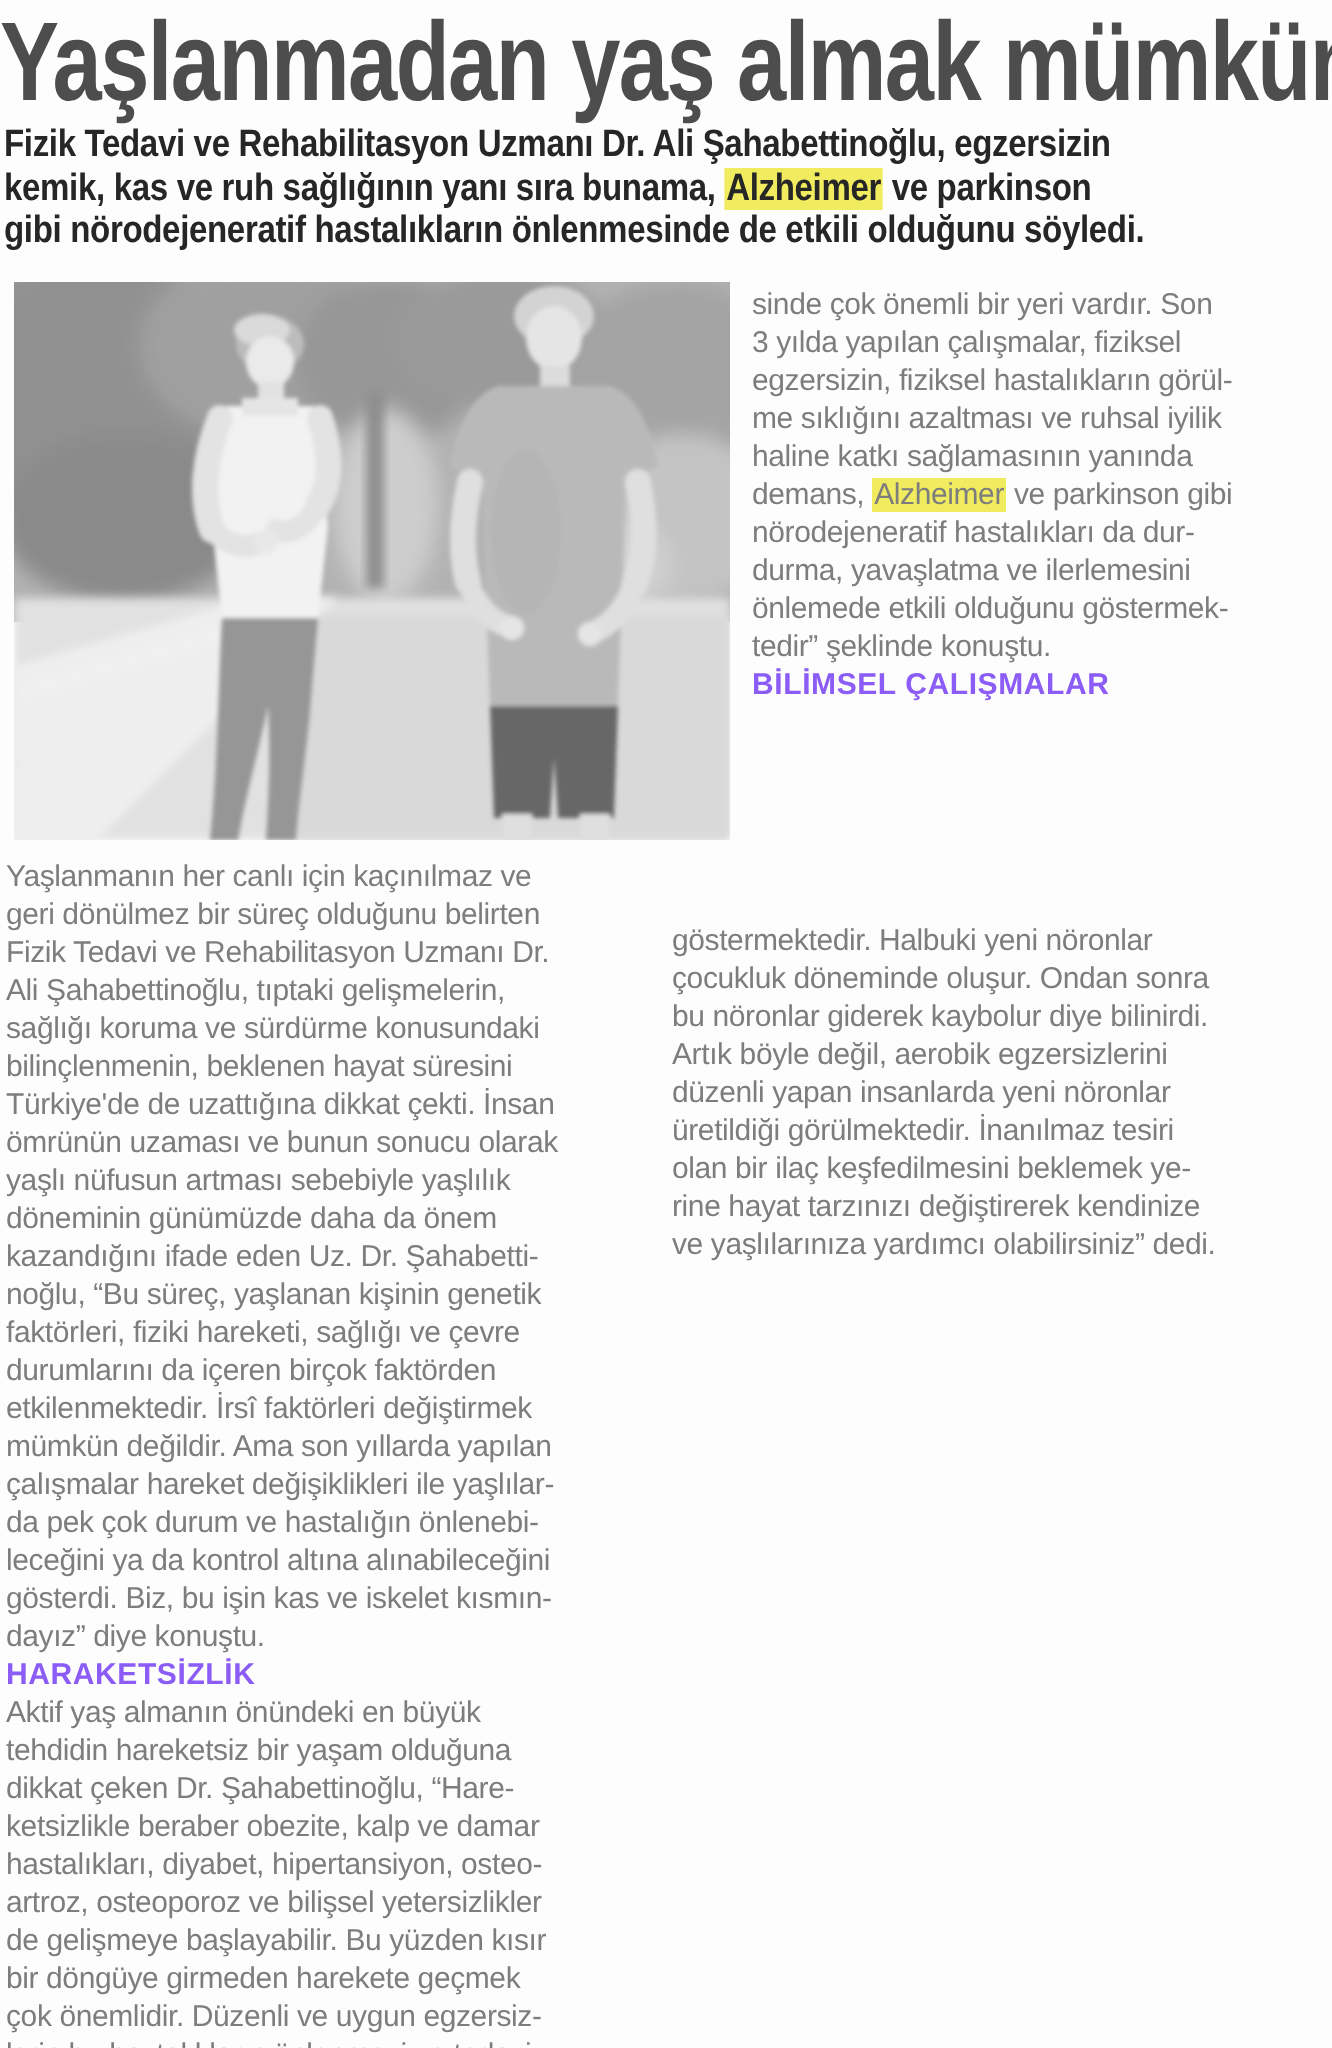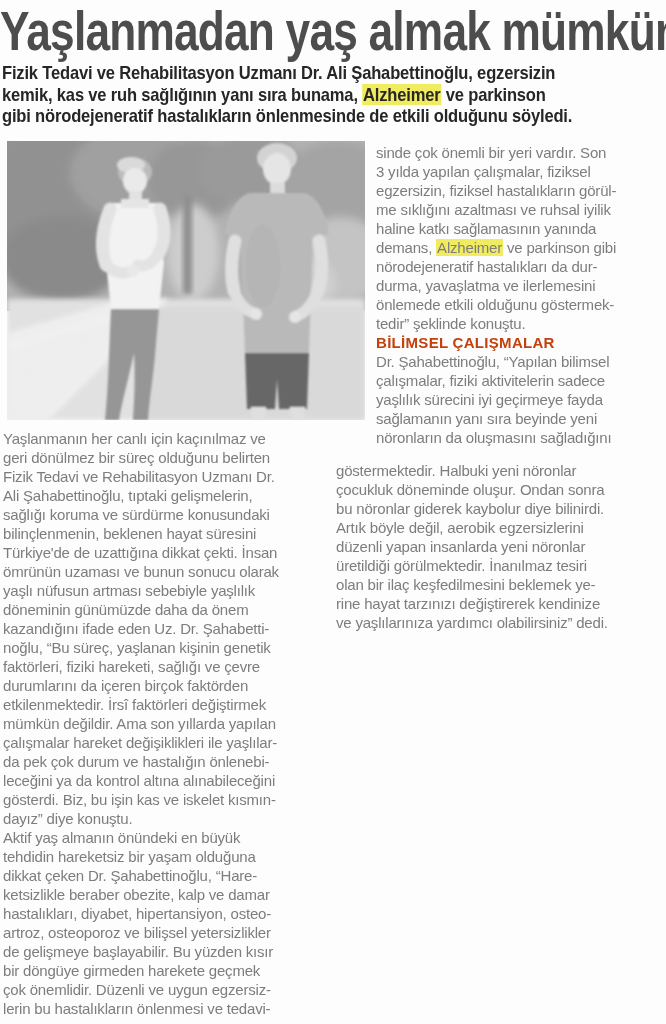--- a/index.html
+++ b/index.html
@@ -26,21 +26,21 @@
   }
   mark.hl{background:#f0eb5f;color:inherit;padding:0 1px;}
   
   .photo{position:absolute;left:7px;top:141px;width:358px;height:279px;overflow:hidden;}
   .photo svg{display:block;width:100%;height:100%;}
   
   .bodytext{font-size:15px;line-height:19px;letter-spacing:-0.2px;color:#7d7d7d;}
   .bodytext p{margin:0;white-space:pre-line;}
   .bodytext h3{
     margin:0;font-size:15px;line-height:19px;font-weight:bold;
-    color:#c2410c;letter-spacing:0.3px;white-space:pre-line;
+    color:#8b5cf6;letter-spacing:0.3px;white-space:pre-line;
   }
   .col-left{position:absolute;left:3px;top:429px;width:336px;}
   .col-right-a{position:absolute;left:376px;top:143px;width:290px;}
   .col-right-b{position:absolute;left:336px;top:461px;width:332px;}
 </style>
 </head>
 <body>
 
 <div class="page">
 
@@ -130,25 +130,20 @@
 3 yılda yapılan çalışmalar, fiziksel
 egzersizin, fiziksel hastalıkların görül-
 me sıklığını azaltması ve ruhsal iyilik
 haline katkı sağlamasının yanında
 demans, </span><mark class="hl">Alzheimer</mark><span> ve parkinson gibi
 nörodejeneratif hastalıkları da dur-
 durma, yavaşlatma ve ilerlemesini
 önlemede etkili olduğunu göstermek-
 tedir” şeklinde konuştu.</span></p>
     <h3>BİLİMSEL ÇALIŞMALAR</h3>
-    <p>Dr. Şahabettinoğlu, “Yapılan bilimsel
-çalışmalar, fiziki aktivitelerin sadece
-yaşlılık sürecini iyi geçirmeye fayda
-sağlamanın yanı sıra beyinde yeni
-nöronların da oluşmasını sağladığını</p>
   </div>
 
   <div class="bodytext col-right-b">
     <p>göstermektedir. Halbuki yeni nöronlar
 çocukluk döneminde oluşur. Ondan sonra
 bu nöronlar giderek kaybolur diye bilinirdi.
 Artık böyle değil, aerobik egzersizlerini
 düzenli yapan insanlarda yeni nöronlar
 üretildiği görülmektedir. İnanılmaz tesiri
 olan bir ilaç keşfedilmesini beklemek ye-
@@ -171,20 +166,21 @@
 noğlu, “Bu süreç, yaşlanan kişinin genetik
 faktörleri, fiziki hareketi, sağlığı ve çevre
 durumlarını da içeren birçok faktörden
 etkilenmektedir. İrsî faktörleri değiştirmek
 mümkün değildir. Ama son yıllarda yapılan
 çalışmalar hareket değişiklikleri ile yaşlılar-
 da pek çok durum ve hastalığın önlenebi-
 leceğini ya da kontrol altına alınabileceğini
 gösterdi. Biz, bu işin kas ve iskelet kısmın-
 dayız” diye konuştu.</p>
+    <h3>HARAKETSİZLİK</h3>
     <p>Aktif yaş almanın önündeki en büyük
 tehdidin hareketsiz bir yaşam olduğuna
 dikkat çeken Dr. Şahabettinoğlu, “Hare-
 ketsizlikle beraber obezite, kalp ve damar
 hastalıkları, diyabet, hipertansiyon, osteo-
 artroz, osteoporoz ve bilişsel yetersizlikler
 de gelişmeye başlayabilir. Bu yüzden kısır
 bir döngüye girmeden harekete geçmek
 çok önemlidir. Düzenli ve uygun egzersiz-
 lerin bu hastalıkların önlenmesi ve tedavi-</p>

